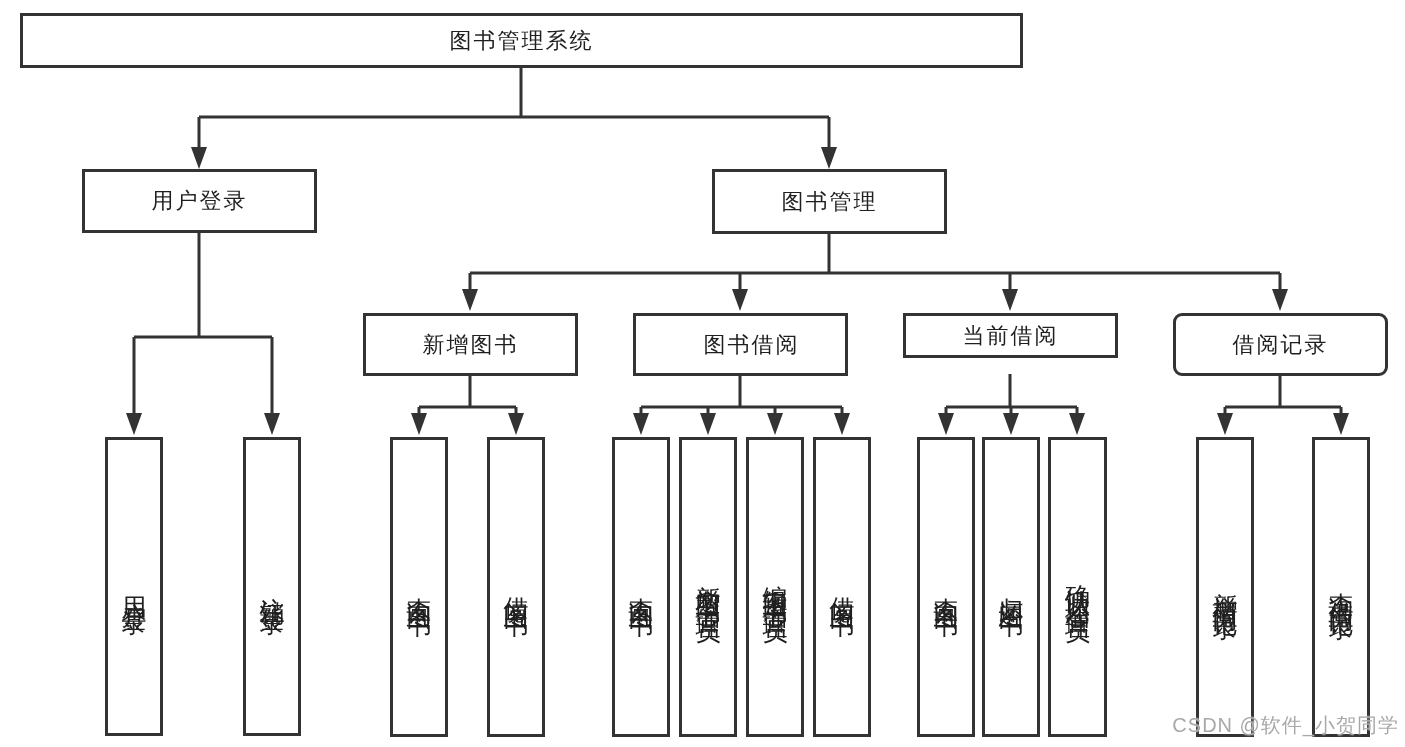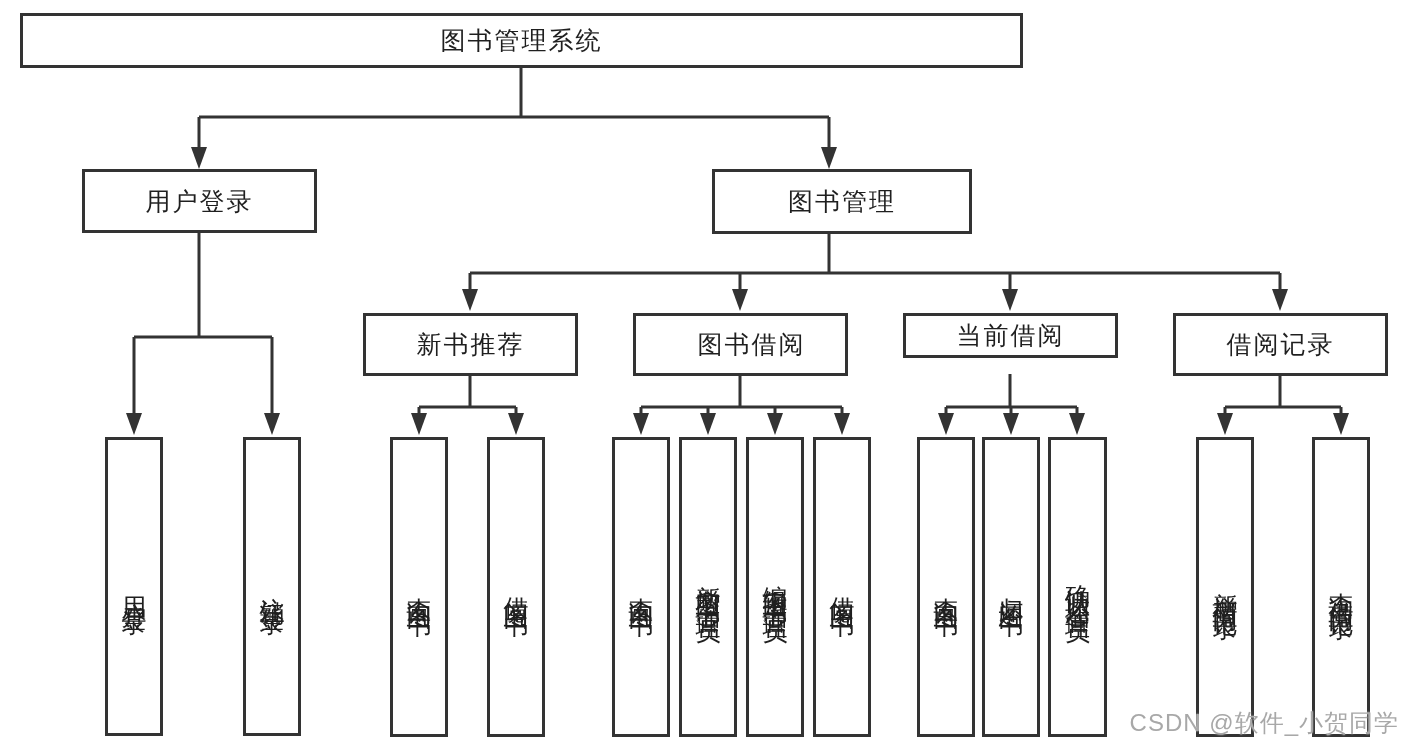--- a/index.html
+++ b/index.html
@@ -11,39 +11,39 @@
     overflow:hidden;
   }
   #wires{position:absolute;left:0;top:0;width:1405px;height:747px;}
   .box{
     position:absolute;
     box-sizing:border-box;
     background:#ffffff;
     border:3px solid #333333;
     display:flex;align-items:center;justify-content:center;
     color:#1f1f1f;
-    font-size:25px;
+    font-size:22px;
     letter-spacing:2px;
     white-space:nowrap;
   }
   .leaf{
     font-size:25px;
   }
   .leaf .vtext{
     writing-mode:vertical-rl;
     text-orientation:mixed;
     letter-spacing:5px;
     line-height:1;
   }
   .wire{stroke:#333333;stroke-width:3;fill:none;}
   .arrow{fill:#2f2f2f;stroke:none;}
   #watermark{
     position:absolute;
     right:6px;bottom:8px;
-    font-size:24px;
+    font-size:20px;
     color:rgba(168,168,168,0.92);
     letter-spacing:1px;
     text-shadow:0 0 2px #ffffff;
   }
 </style>
 </head>
 <body>
 
 <div id="stage">
 
@@ -96,34 +96,34 @@
     </g>
   </svg>
 
   <div class="box" style="left: 20px; top: 13px; width: 1003px; height: 55px; border-color: rgb(51, 51, 51); color: rgb(31, 31, 31);">
     <span>图书管理系统</span>
   </div>
 
   <div class="box" style="left: 82px; top: 169px; width: 235px; height: 64px; border-color: rgb(51, 51, 51); color: rgb(31, 31, 31);">
     <span>用户登录</span>
   </div>
-  <div class="box" style="left: 712px; top: 169px; width: 260px; height: 65px; border-color: rgb(51, 51, 51); color: rgb(31, 31, 31); align-items: center;">
+  <div class="box" style="left: 712px; top: 169px; width: 235px; height: 65px; border-color: rgb(51, 51, 51); color: rgb(31, 31, 31); align-items: center;">
     <span>图书管理</span>
   </div>
 
   <div class="box" style="left: 363px; top: 313px; width: 215px; height: 63px; border-color: rgb(51, 51, 51); color: rgb(31, 31, 31);">
-    <span>新书推荐</span>
+    <span>新增图书</span>
   </div>
   <div class="box" style="left: 633px; top: 313px; width: 215px; height: 63px; border-color: rgb(51, 51, 51); color: rgb(31, 31, 31); padding-left: 22px;">
     <span>图书借阅</span>
   </div>
   <div class="box" style="left: 903px; top: 313px; width: 215px; height: 45px; border-color: rgb(51, 51, 51); color: rgb(31, 31, 31);">
     <span>当前借阅</span>
   </div>
-  <div class="box" style="left: 1173px; top: 313px; width: 215px; height: 63px; border-color: rgb(51, 51, 51); color: rgb(31, 31, 31);">
+  <div class="box" style="left: 1173px; top: 313px; width: 215px; height: 63px; border-color: rgb(51, 51, 51); color: rgb(31, 31, 31); border-radius: 9px;">
     <span>借阅记录</span>
   </div>
 
   <div class="box leaf" style="left: 105px; top: 437px; width: 58px; height: 299px; border-color: rgb(51, 51, 51); color: rgb(31, 31, 31);">
     <span class="vtext">用户登录</span>
   </div>
   <div class="box leaf" style="left: 243px; top: 437px; width: 58px; height: 299px; border-color: rgb(51, 51, 51); color: rgb(31, 31, 31);">
     <span class="vtext">注销登录</span>
   </div>
 

